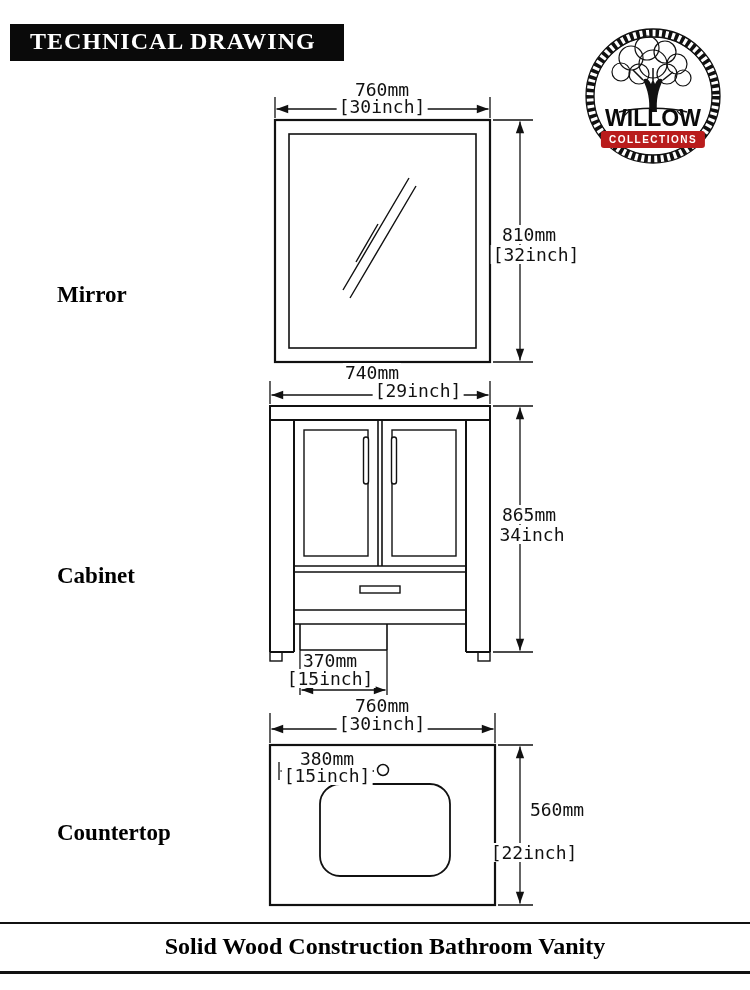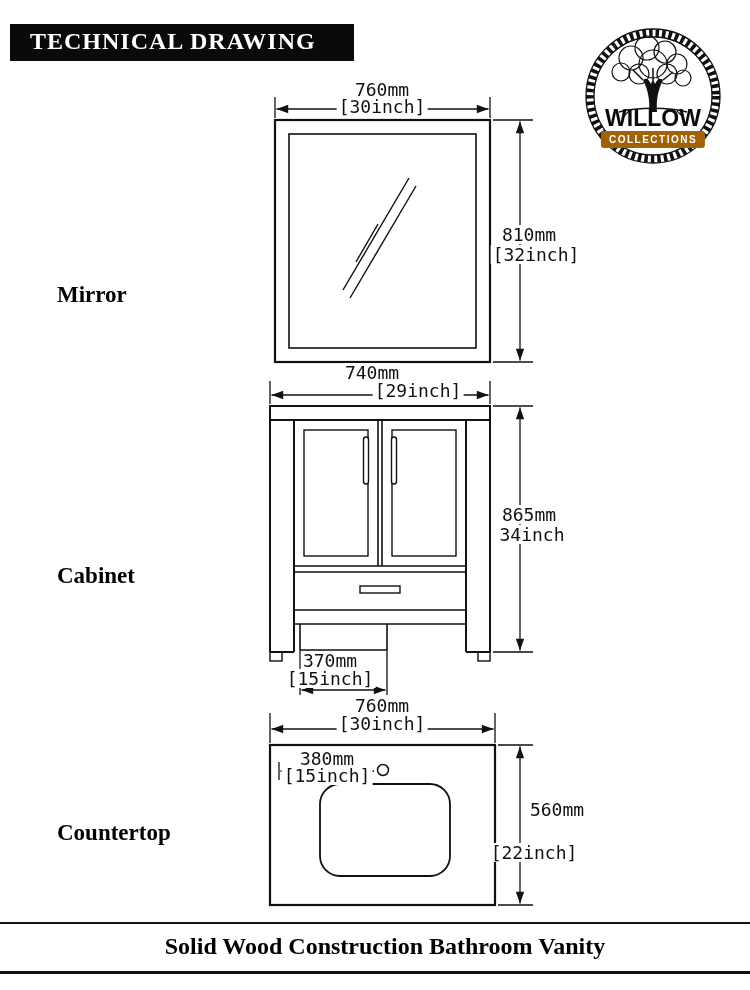--- a/index.html
+++ b/index.html
@@ -1,31 +1,31 @@
 <!DOCTYPE html>
 <html><head>
 <meta charset="utf-8">
 <style>
   html,body{margin:0;padding:0;background:#fff;}
   .page{position:relative;width:750px;height:990px;background:#fff;overflow:hidden;
         font-family:"Liberation Serif",serif;color:#111;}
   .header-box{position:absolute;left:10px;top:24px;background:#0a0a0a;color:#fff;
-        padding:4px 38px 6px 20px;font-size:24px;font-weight:700;letter-spacing:1px;}
+        padding:4px 28px 6px 20px;font-size:24px;font-weight:700;letter-spacing:1px;}
   .art{position:absolute;left:0;top:0;}
   .dim{position:absolute;font-family:"DejaVu Sans Mono",monospace;font-size:18px;
         line-height:19px;background:#fff;padding:0 2px;transform:translateX(-50%);
         white-space:nowrap;color:#111;}
   .sec-label{position:absolute;font-family:"Liberation Serif",serif;font-weight:700;
         font-size:23px;color:#000;}
   .logo{position:absolute;left:582px;top:18px;width:142px;height:160px;}
   .logo-word{position:absolute;left:0;right:0;top:86px;text-align:center;
         font-family:"Liberation Sans",sans-serif;font-weight:700;font-size:23px;
         letter-spacing:0px;color:#0a0a0a;transform:scaleY(1.08);}
   .logo-pill{position:absolute;left:50%;top:113px;transform:translateX(-50%);
-        background:#a16207;color:#fff;font-family:"Liberation Sans",sans-serif;
+        background:#b91c1c;color:#fff;font-family:"Liberation Sans",sans-serif;
         font-weight:700;font-size:10px;letter-spacing:1.5px;padding:3px 8px;
         border-radius:3px;white-space:nowrap;}
   .footer-line-1{position:absolute;left:0;right:0;top:922px;height:2px;background:#111;}
   .footer-line-2{position:absolute;left:0;right:0;top:971px;height:3px;background:#111;}
   .footer-title{position:absolute;left:0;right:0;top:933px;text-align:center;
         font-weight:700;font-size:24px;color:#000;padding-left:20px;}
 </style>
 </head>
 <body>
 

